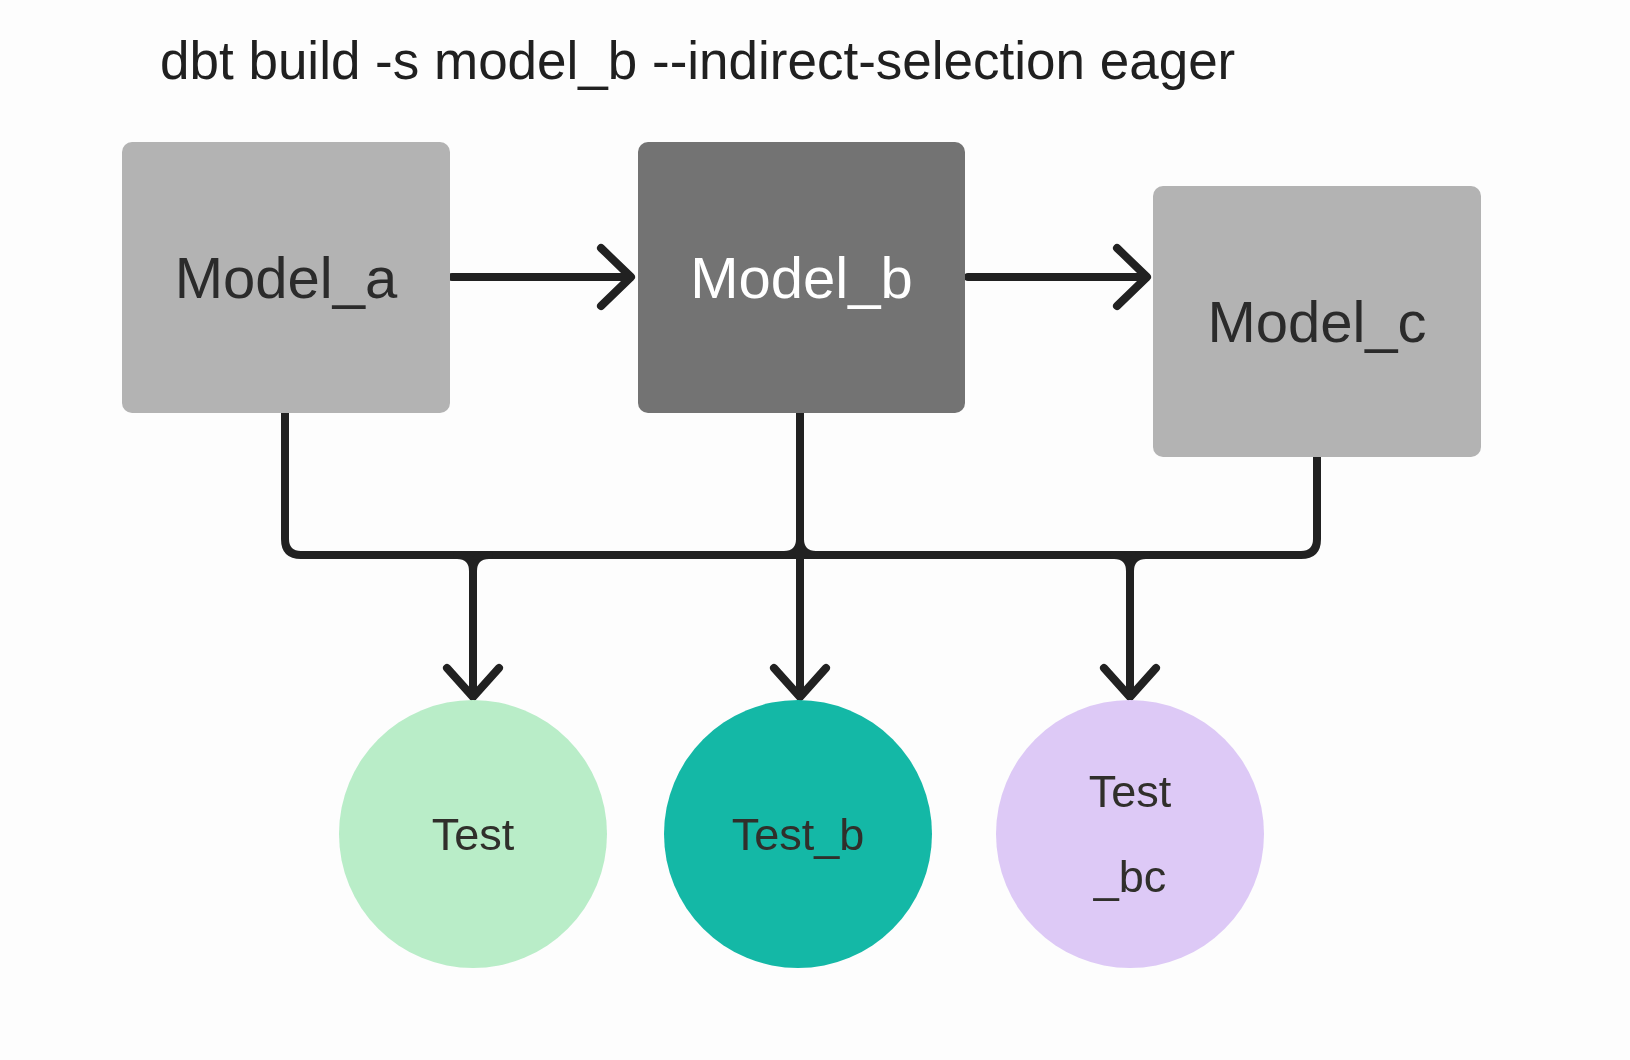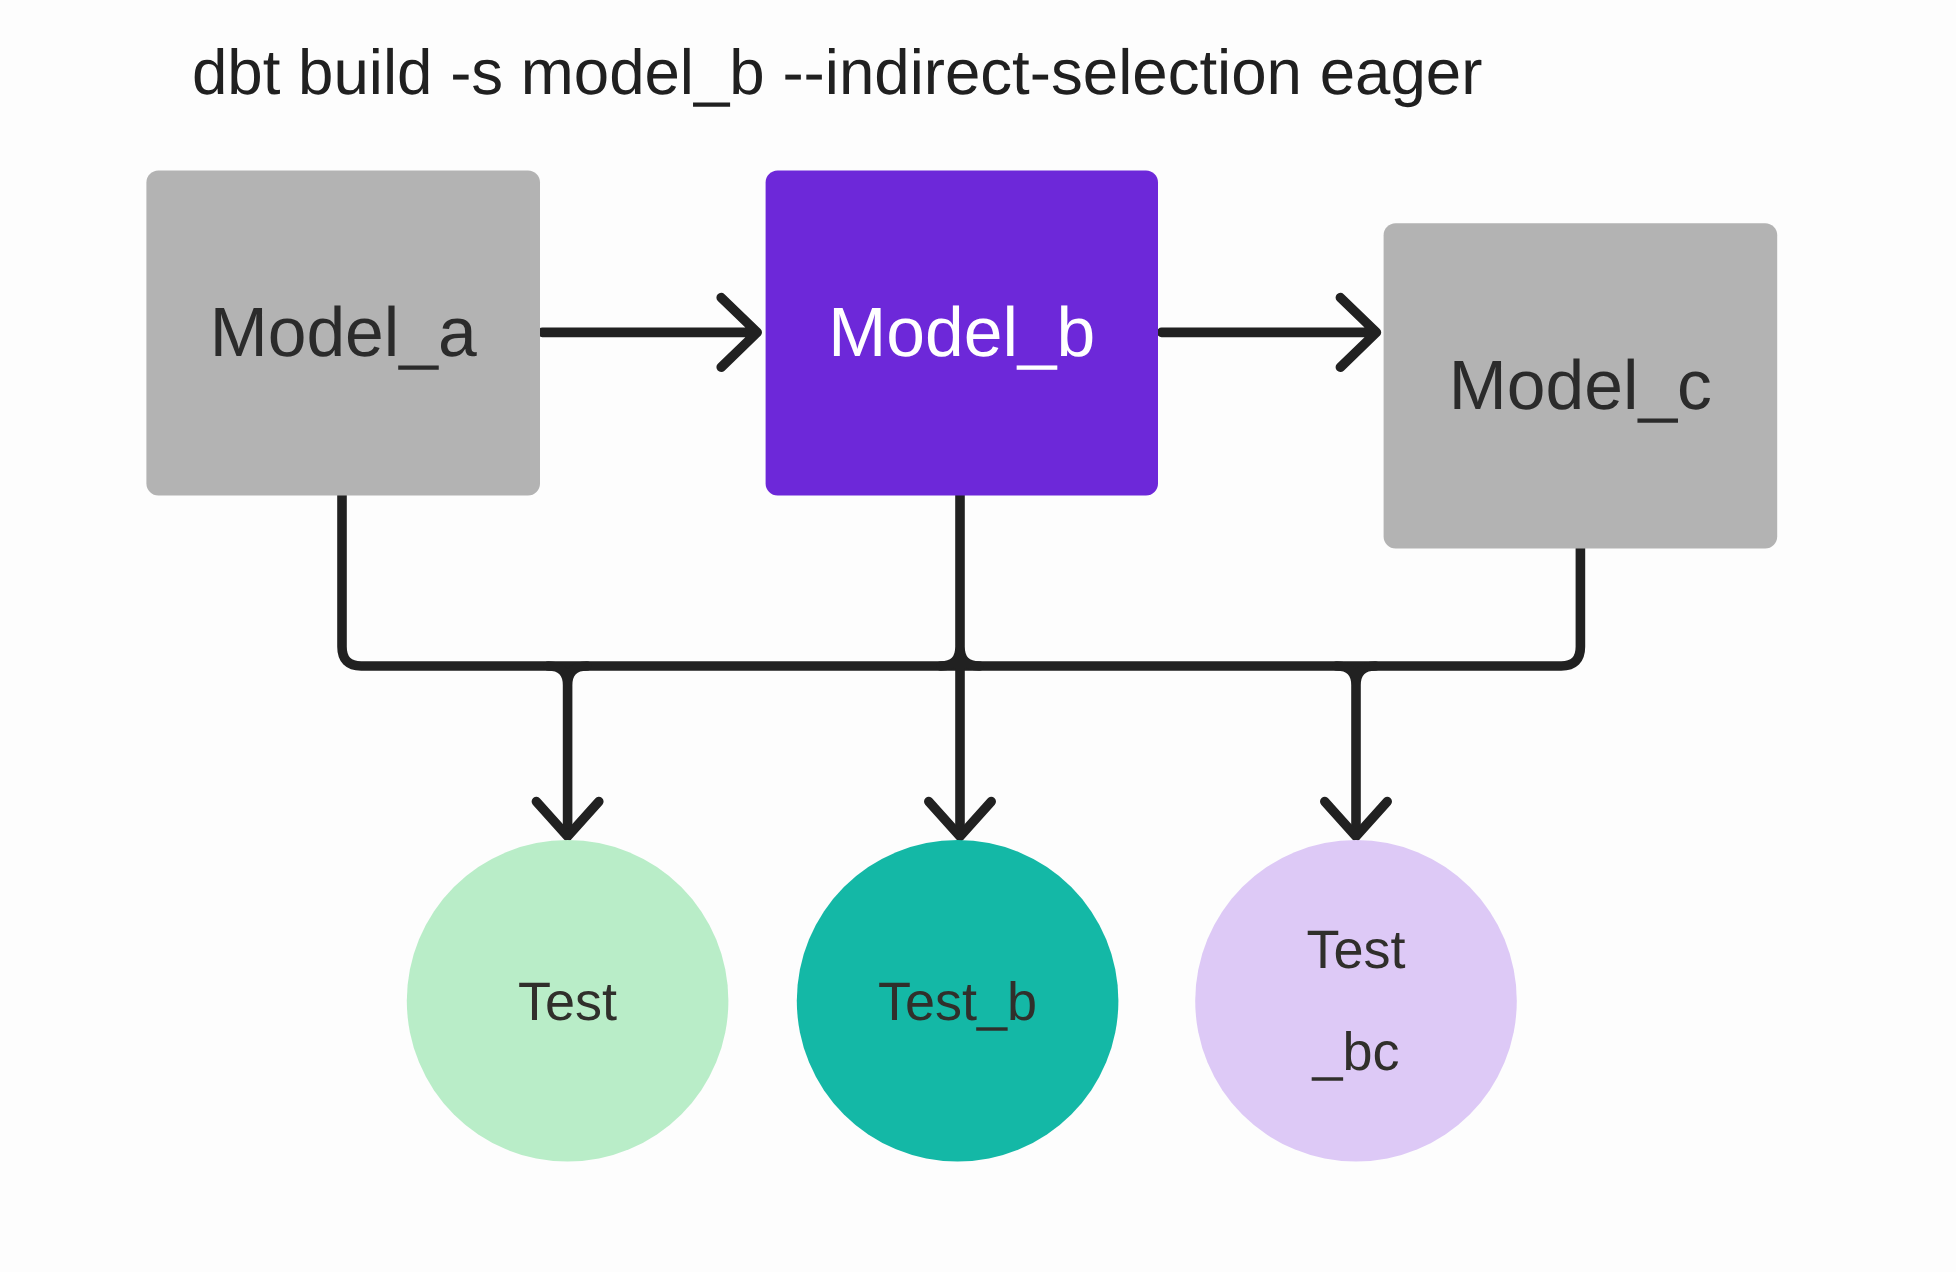--- a/index.html
+++ b/index.html
@@ -43,21 +43,21 @@
     width: 328px;
     height: 271px;
     border-radius: 10px;
     display: flex;
     align-items: center;
     justify-content: center;
     font-size: 58px;
     font-weight: 500;
   }
   .box-gray { background: #b3b3b3; color: #2b2b2b; }
-  .box-blue { background: #6d28d9; color: #ffffff; }
+  .box-blue { background: #737373; color: #ffffff; }
   .model-a { left: 122px; }
   .model-b { left: 638px; width: 327px; }
   .model-c { left: 1153px; margin-top: 44px; }
   .test-circle {
     position: absolute;
     top: 700px;
     width: 268px;
     height: 268px;
     border-radius: 50%;
     display: flex;

